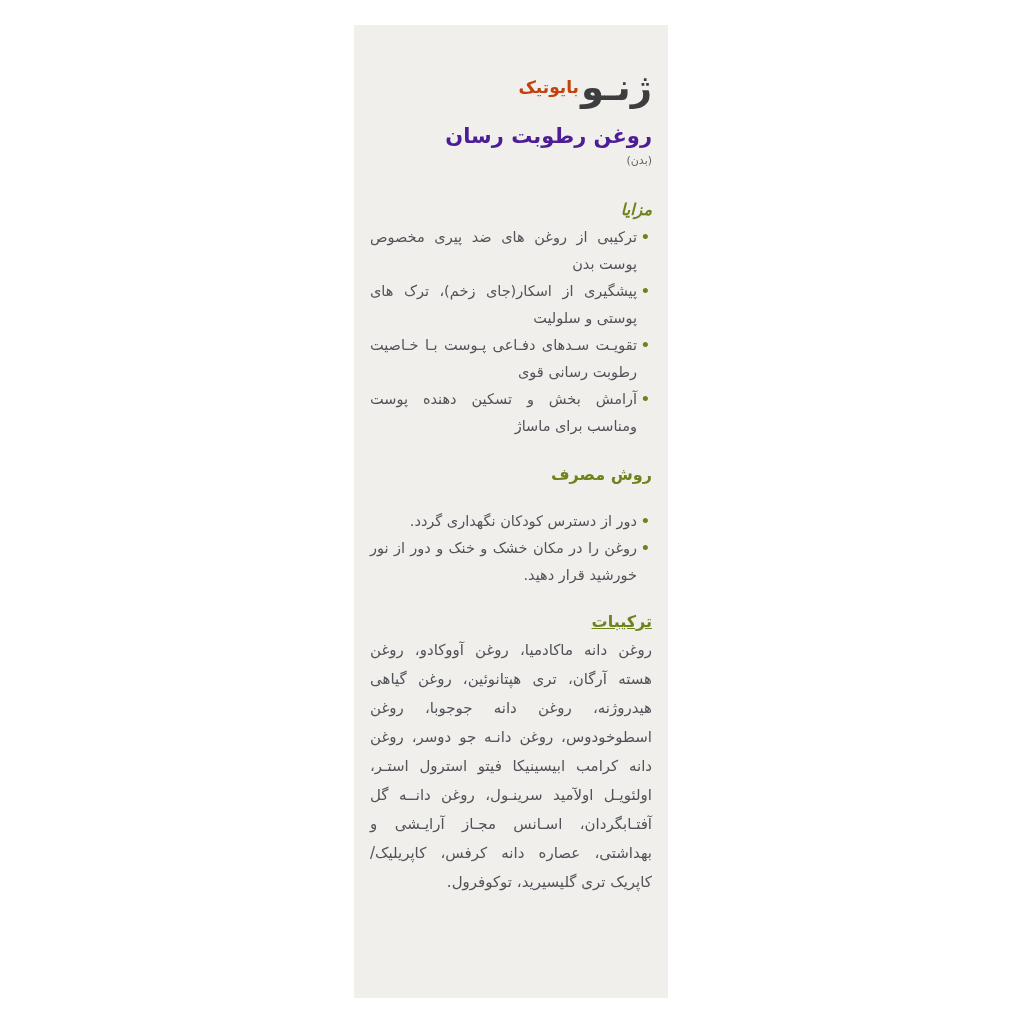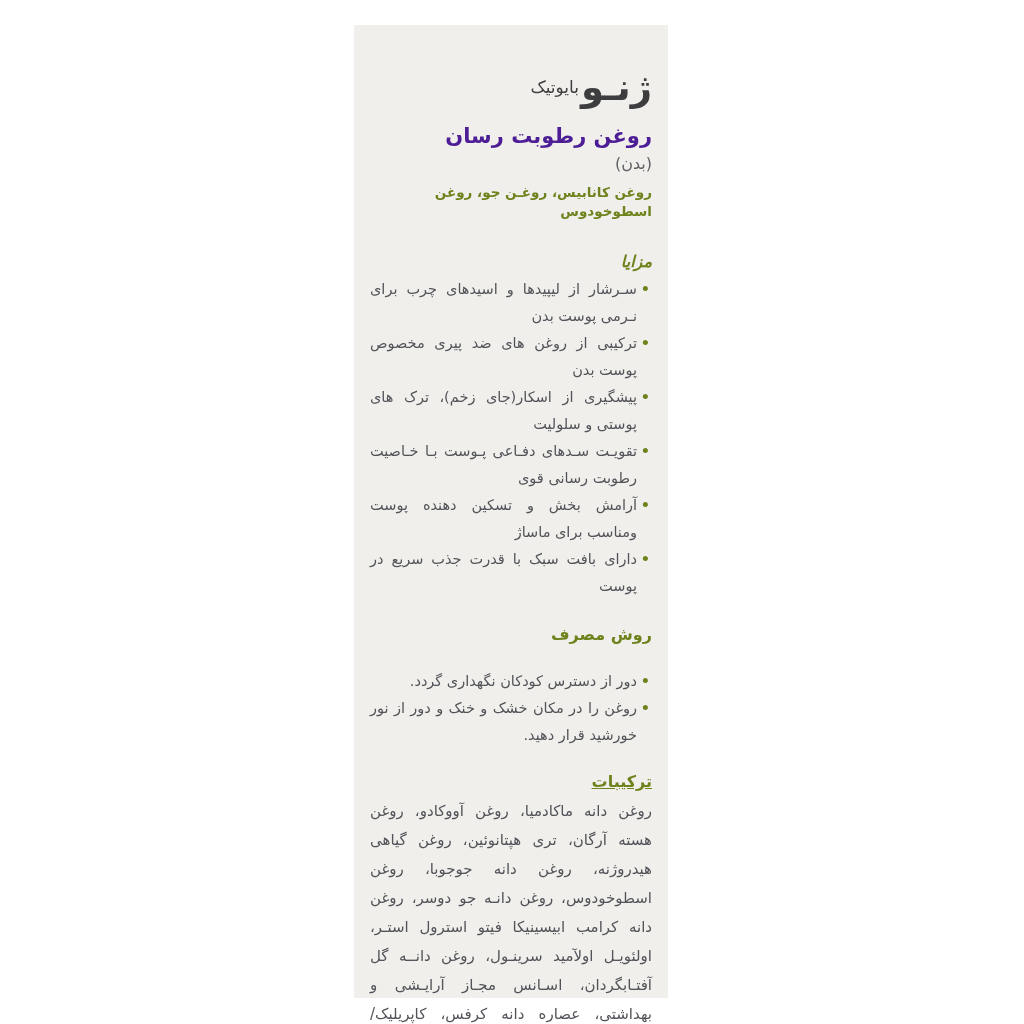--- a/index.html
+++ b/index.html
@@ -36,35 +36,35 @@
   }
   .logo-main {
     font-size: 37px;
     font-weight: bold;
     color: #3d3d3f;
     line-height: 1;
     letter-spacing: -1px;
   }
   .logo-sub {
     font-size: 17px;
-    font-weight: normal;
-    color: #404040;
+    font-weight: bold;
+    color: #c2410c;
     margin-right: 2px;
   }
   
   .product-title {
     margin: 6px 0 0 0;
     font-size: 21px;
     font-weight: bold;
     color: #4c1d95;
     line-height: 1.3;
   }
   .product-subtitle {
     margin-top: 4px;
-    font-size: 16px;
+    font-size: 11px;
     color: #606165;
     line-height: 1.3;
   }
   .key-oils {
     margin-top: 8px;
     font-size: 13.5px;
     font-weight: bold;
     color: #6f831d;
     line-height: 1.4;
   }
@@ -122,30 +122,27 @@
 <div class="canvas">
   <div class="panel">
 
     <div class="logo-row">
       <span class="logo-main">ژنـو</span>
       <span class="logo-sub">بایوتیک</span>
     </div>
 
     <h1 class="product-title">روغن رطوبت رسان</h1>
     <div class="product-subtitle">(بدن)</div>
-    <div class="key-oils">روغن کانابیس، روغـن جو، روغن اسطوخودوس</div>
 
     <h2 class="section-heading benefits-heading">مزایا</h2>
     <ul class="dotted">
-      <li>سـرشار از لیپیدها و اسیدهای چرب برای نـرمی پوست بدن</li>
       <li>ترکیبی از روغن های ضد پیری مخصوص پوست بدن</li>
       <li>پیشگیری از اسکار(جای زخم)، ترک های پوستی و سلولیت</li>
       <li>تقویـت سـدهای دفـاعی پـوست بـا خـاصیت رطوبت رسانی قوی</li>
       <li>آرامش بخش و تسکین دهنده پوست ومناسب برای ماساژ</li>
-      <li>دارای بافت سبک با قدرت جذب سریع در پوست</li>
     </ul>
 
     <h2 class="section-heading usage-heading">روش مصرف</h2>
 
     <ul class="dotted warnings-list">
       <li>دور از دسترس کودکان نگهداری گردد.</li>
       <li>روغن را در مکان خشک و خنک و دور از نور خورشید قرار دهید.</li>
     </ul>
 
     <h2 class="section-heading ingredients-heading">ترکیبات</h2>

